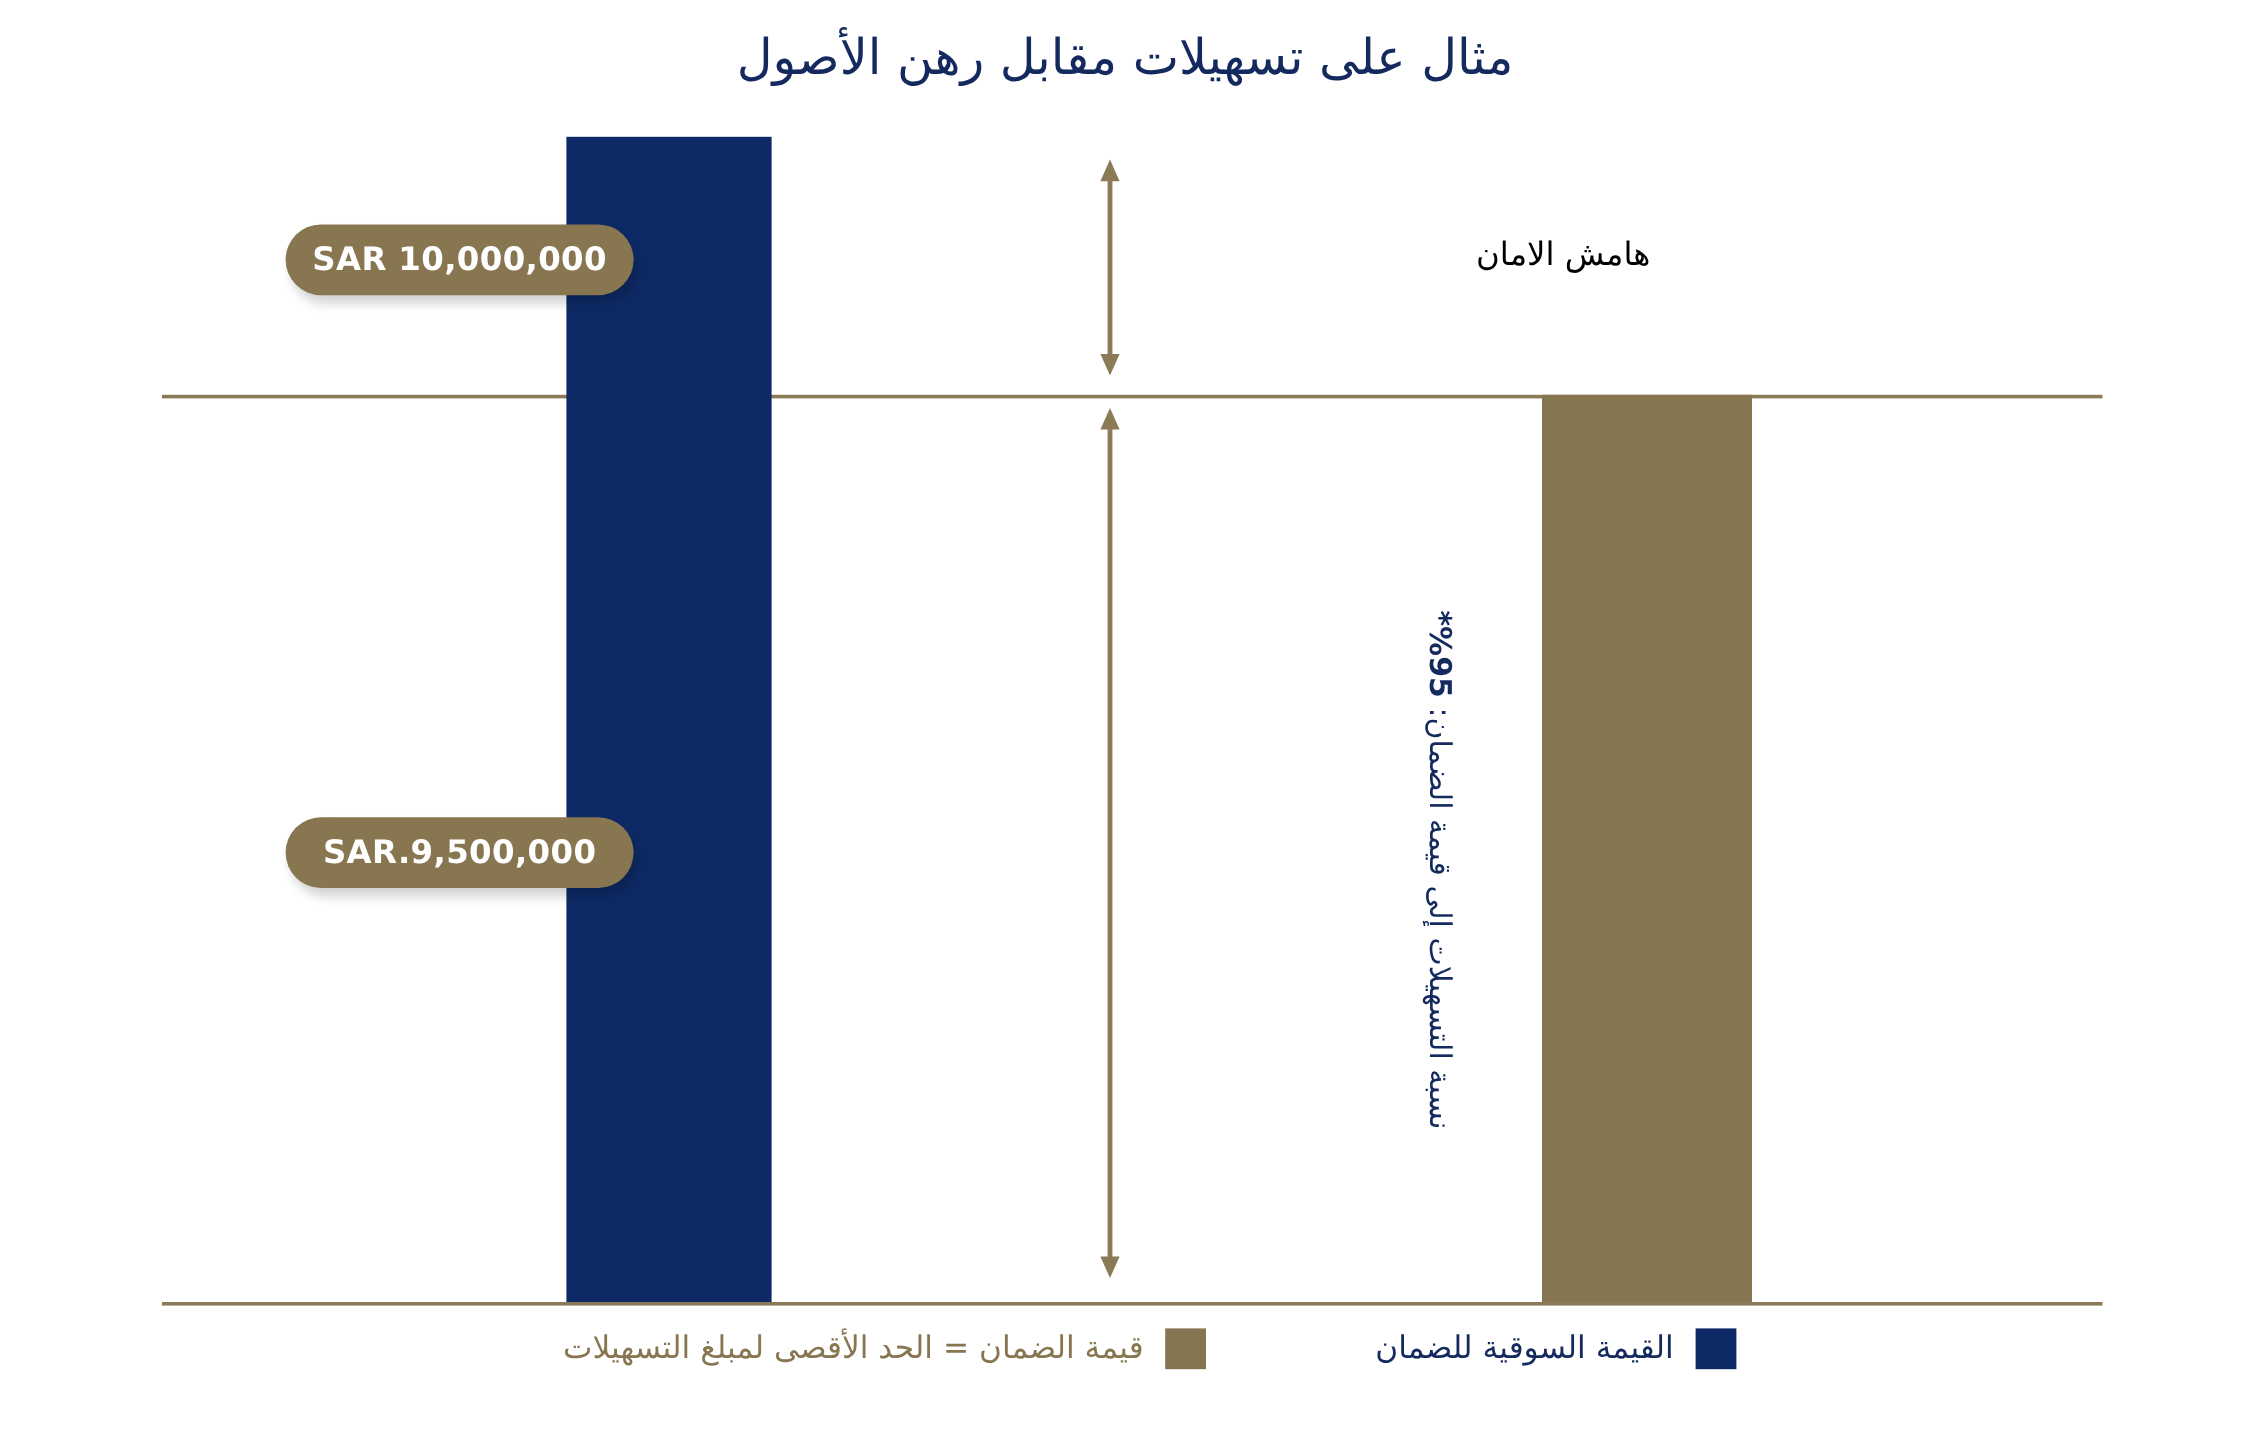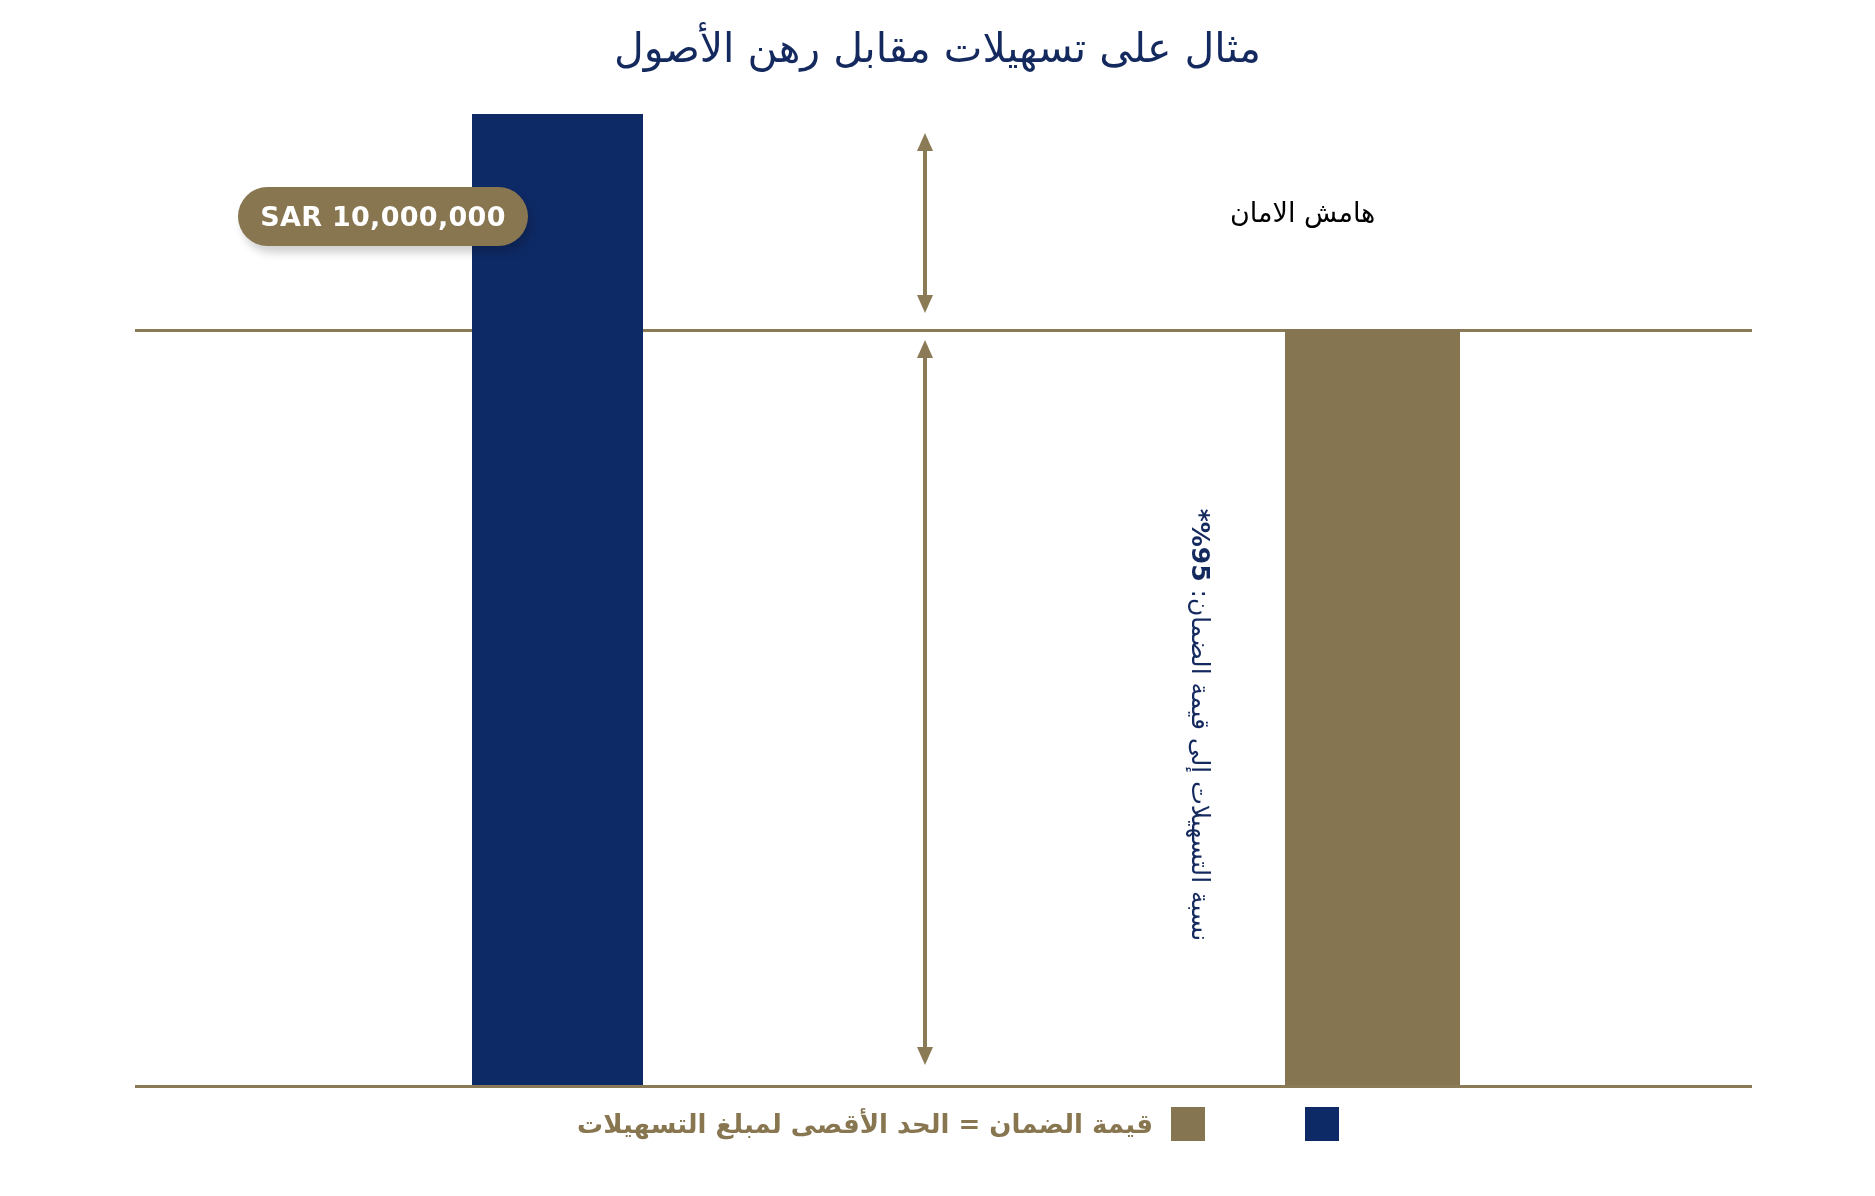--- a/index.html
+++ b/index.html
@@ -175,21 +175,21 @@
     gap: 18px;
     direction: rtl;
   }
   .legend-swatch {
     width: 34px;
     height: 34px;
     flex: 0 0 auto;
   }
   .legend-label {
     font-size: 26px;
-    font-weight: 700;
+    font-weight: 400;
     white-space: nowrap;
     direction: rtl;
     margin-left: 41px;
   }
   .legend-label.navy { color: #14295e; }
   .legend-label.gold { color: #87764f; }
 </style>
 </head>
 <body>
 
@@ -199,20 +199,21 @@
 
   <div class="plot">
 
     <div class="hline hline-mid"></div>
     <div class="hline hline-base"></div>
 
     <div class="bar bar-navy"></div>
     <div class="bar bar-gold"></div>
 
     <div class="pill pill-top">SAR 10,000,000</div>
+    <div class="pill pill-bottom">SAR.9,500,000</div>
 
     <div class="arrow arrow-margin">
       <svg width="26" height="180" viewBox="0 0 26 180" xmlns="http://www.w3.org/2000/svg">
         <line x1="13" y1="14" x2="13" y2="166" stroke="#8A7A55" stroke-width="4"></line>
         <polygon points="13,0 21,18 5,18" fill="#8A7A55"></polygon>
         <polygon points="13,180 21,162 5,162" fill="#8A7A55"></polygon>
       </svg>
     </div>
 
     <div class="arrow arrow-ltv">
@@ -230,20 +231,21 @@
         <span>نسبة التسهيلات إلى قيمة الضمان: </span><span class="pct">95%*</span>
       </div>
     </div>
 
   </div>
 
   <div class="legend">
 
     <div class="legend-item">
       <span class="legend-swatch" style="background:#0E2A66"></span>
+      <span class="legend-label navy">القيمة السوقية للضمان</span>
     </div>
 
     <div class="legend-item">
       <span class="legend-swatch" style="background:#857550"></span>
       <span class="legend-label gold">قيمة الضمان = الحد الأقصى لمبلغ التسهيلات</span>
     </div>
 
   </div>
 
 </div>

